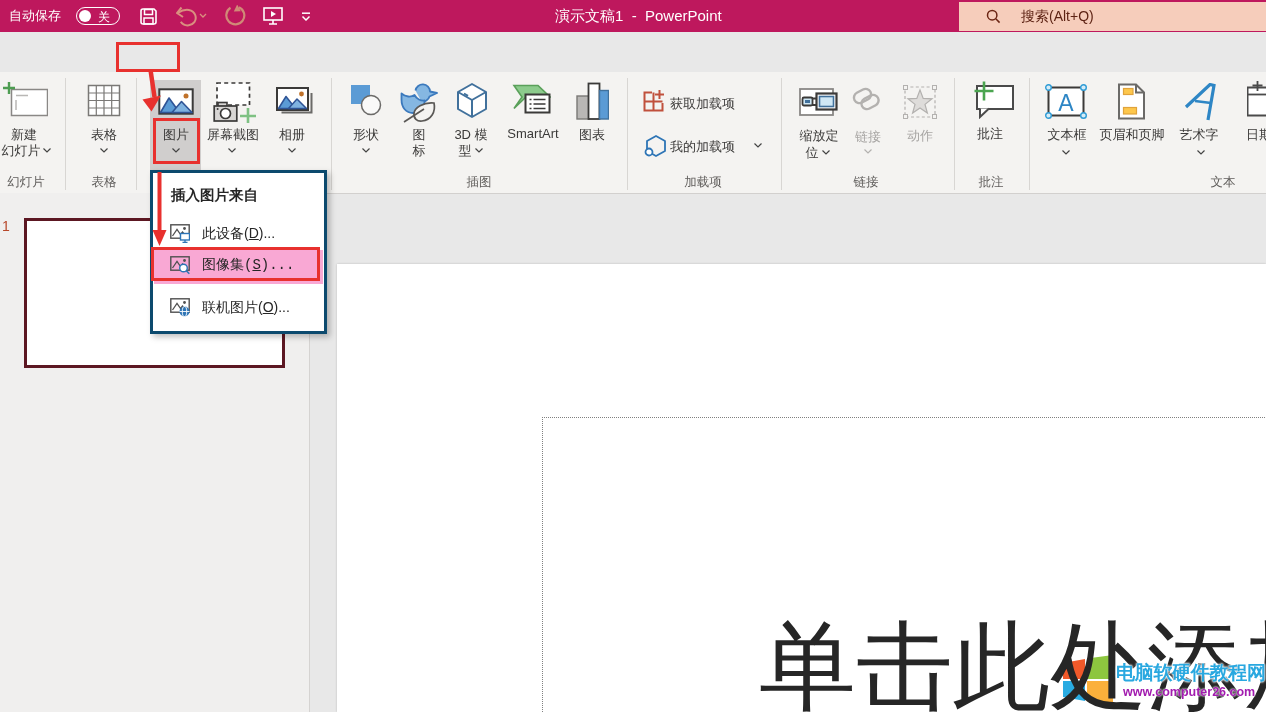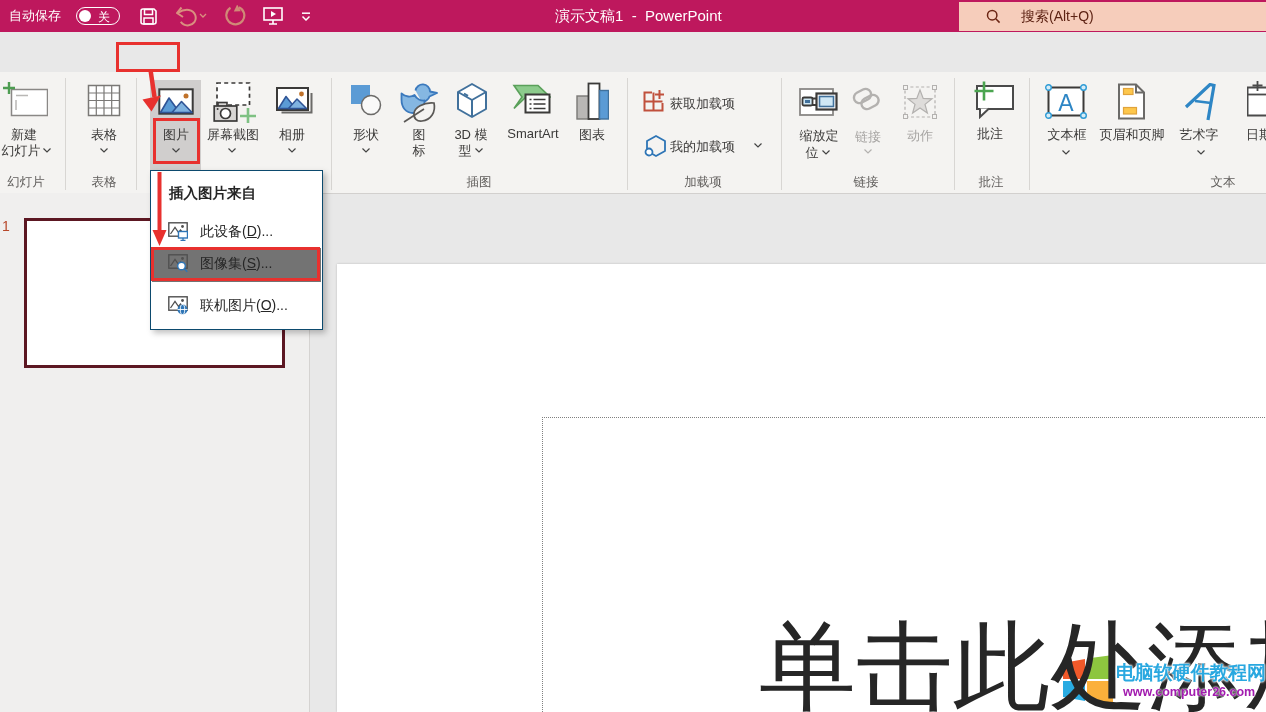--- a/index.html
+++ b/index.html
@@ -21,21 +21,21 @@
   .chev{position:absolute;width:9px;height:5px;transform:translateX(-50%);}
   .dis{color:#a8a6a4;}
   
   #leftpanel{position:absolute;left:0;top:193px;width:309px;height:519px;background:#f0efee;border-right:1px solid #d5d3d1;}
   #thumb{position:absolute;left:24px;top:25px;width:255px;height:144px;background:#fff;border:3px solid #5c1722;}
   
   #slide{position:absolute;left:337px;top:264px;width:929px;height:448px;background:#fff;box-shadow:0 0 2px #bbb;}
   #placeholder{position:absolute;left:205px;top:153px;width:800px;height:400px;border-top:1px dotted #808080;border-left:1px dotted #808080;}
   #bigtitle{position:absolute;left:422px;top:346px;font-size:97px;line-height:1.18;font-weight:300;color:#262626;letter-spacing:0px;white-space:nowrap;}
   
-  #menu{position:absolute;left:150px;top:170px;width:171px;height:158px;background:#fff;border:1px solid #0c4a6e;box-shadow:3px 3px 6px rgba(0,0,0,.25);}
+  #menu{position:absolute;left:150px;top:170px;width:171px;height:158px;background:#fff;border:3px solid #0c4a6e;box-shadow:3px 3px 6px rgba(0,0,0,.25);}
   .mitem{position:absolute;left:1px;width:169px;height:30px;}
   .mtext{position:absolute;left:48px;top:0;font-size:14px;line-height:30px;color:#262626;white-space:nowrap;}
   .micon{position:absolute;left:16px;top:5px;width:20px;height:20px;}
   
   .redbox{position:absolute;border:3px solid #e8312e;}
   svg{display:block;}
 </style>
 </head>
 <body>
 <div id="stage">
@@ -330,21 +330,21 @@
     <div class="mitem" style="top:45px;">
       <svg class="micon" viewBox="0 0 20 20">
         <rect x="0.8" y="1.8" width="18.4" height="13.4" fill="#fff" stroke="#505050" stroke-width="1.4"></rect>
         <circle cx="14.5" cy="5.5" r="1.4" fill="#505050"></circle>
         <path d="M2.5 13 L7 6.5 L10.5 11.5 L12.5 9 L15 12" fill="none" stroke="#505050" stroke-width="1.3"></path>
         <rect x="10.5" y="10.5" width="9" height="6.5" fill="#fff" stroke="#2e75b6" stroke-width="1.4"></rect>
         <path d="M15 17 v2 M12.5 19.5 h5" stroke="#2e75b6" stroke-width="1.3"></path>
       </svg>
       <div class="mtext">此设备(<span style="text-decoration:underline;">D</span>)...</div>
     </div>
-    <div class="mitem" style="top:77px;height:34px;background:#737373;">
+    <div class="mitem" style="top:77px;height:34px;background:#f9a8d4;font-family:Liberation Mono, monospace;">
       <svg class="micon" viewBox="0 0 20 20">
         <rect x="0.8" y="1.8" width="18.4" height="13.4" fill="none" stroke="#505050" stroke-width="1.4"></rect>
         <circle cx="14.5" cy="5.5" r="1.4" fill="#505050"></circle>
         <path d="M2.5 13 L7 6.5 L10.5 11.5 L12.5 9 L15 12" fill="none" stroke="#505050" stroke-width="1.3"></path>
         <circle cx="13.5" cy="13" r="3.8" fill="#fff" stroke="#2e75b6" stroke-width="1.4"></circle>
         <path d="M16.3 15.8 L19.3 18.8" stroke="#2e75b6" stroke-width="1.6"></path>
       </svg>
       <div class="mtext">图像集(<span style="text-decoration:underline;">S</span>)...</div>
     </div>
     <div class="mitem" style="top:119px;">

